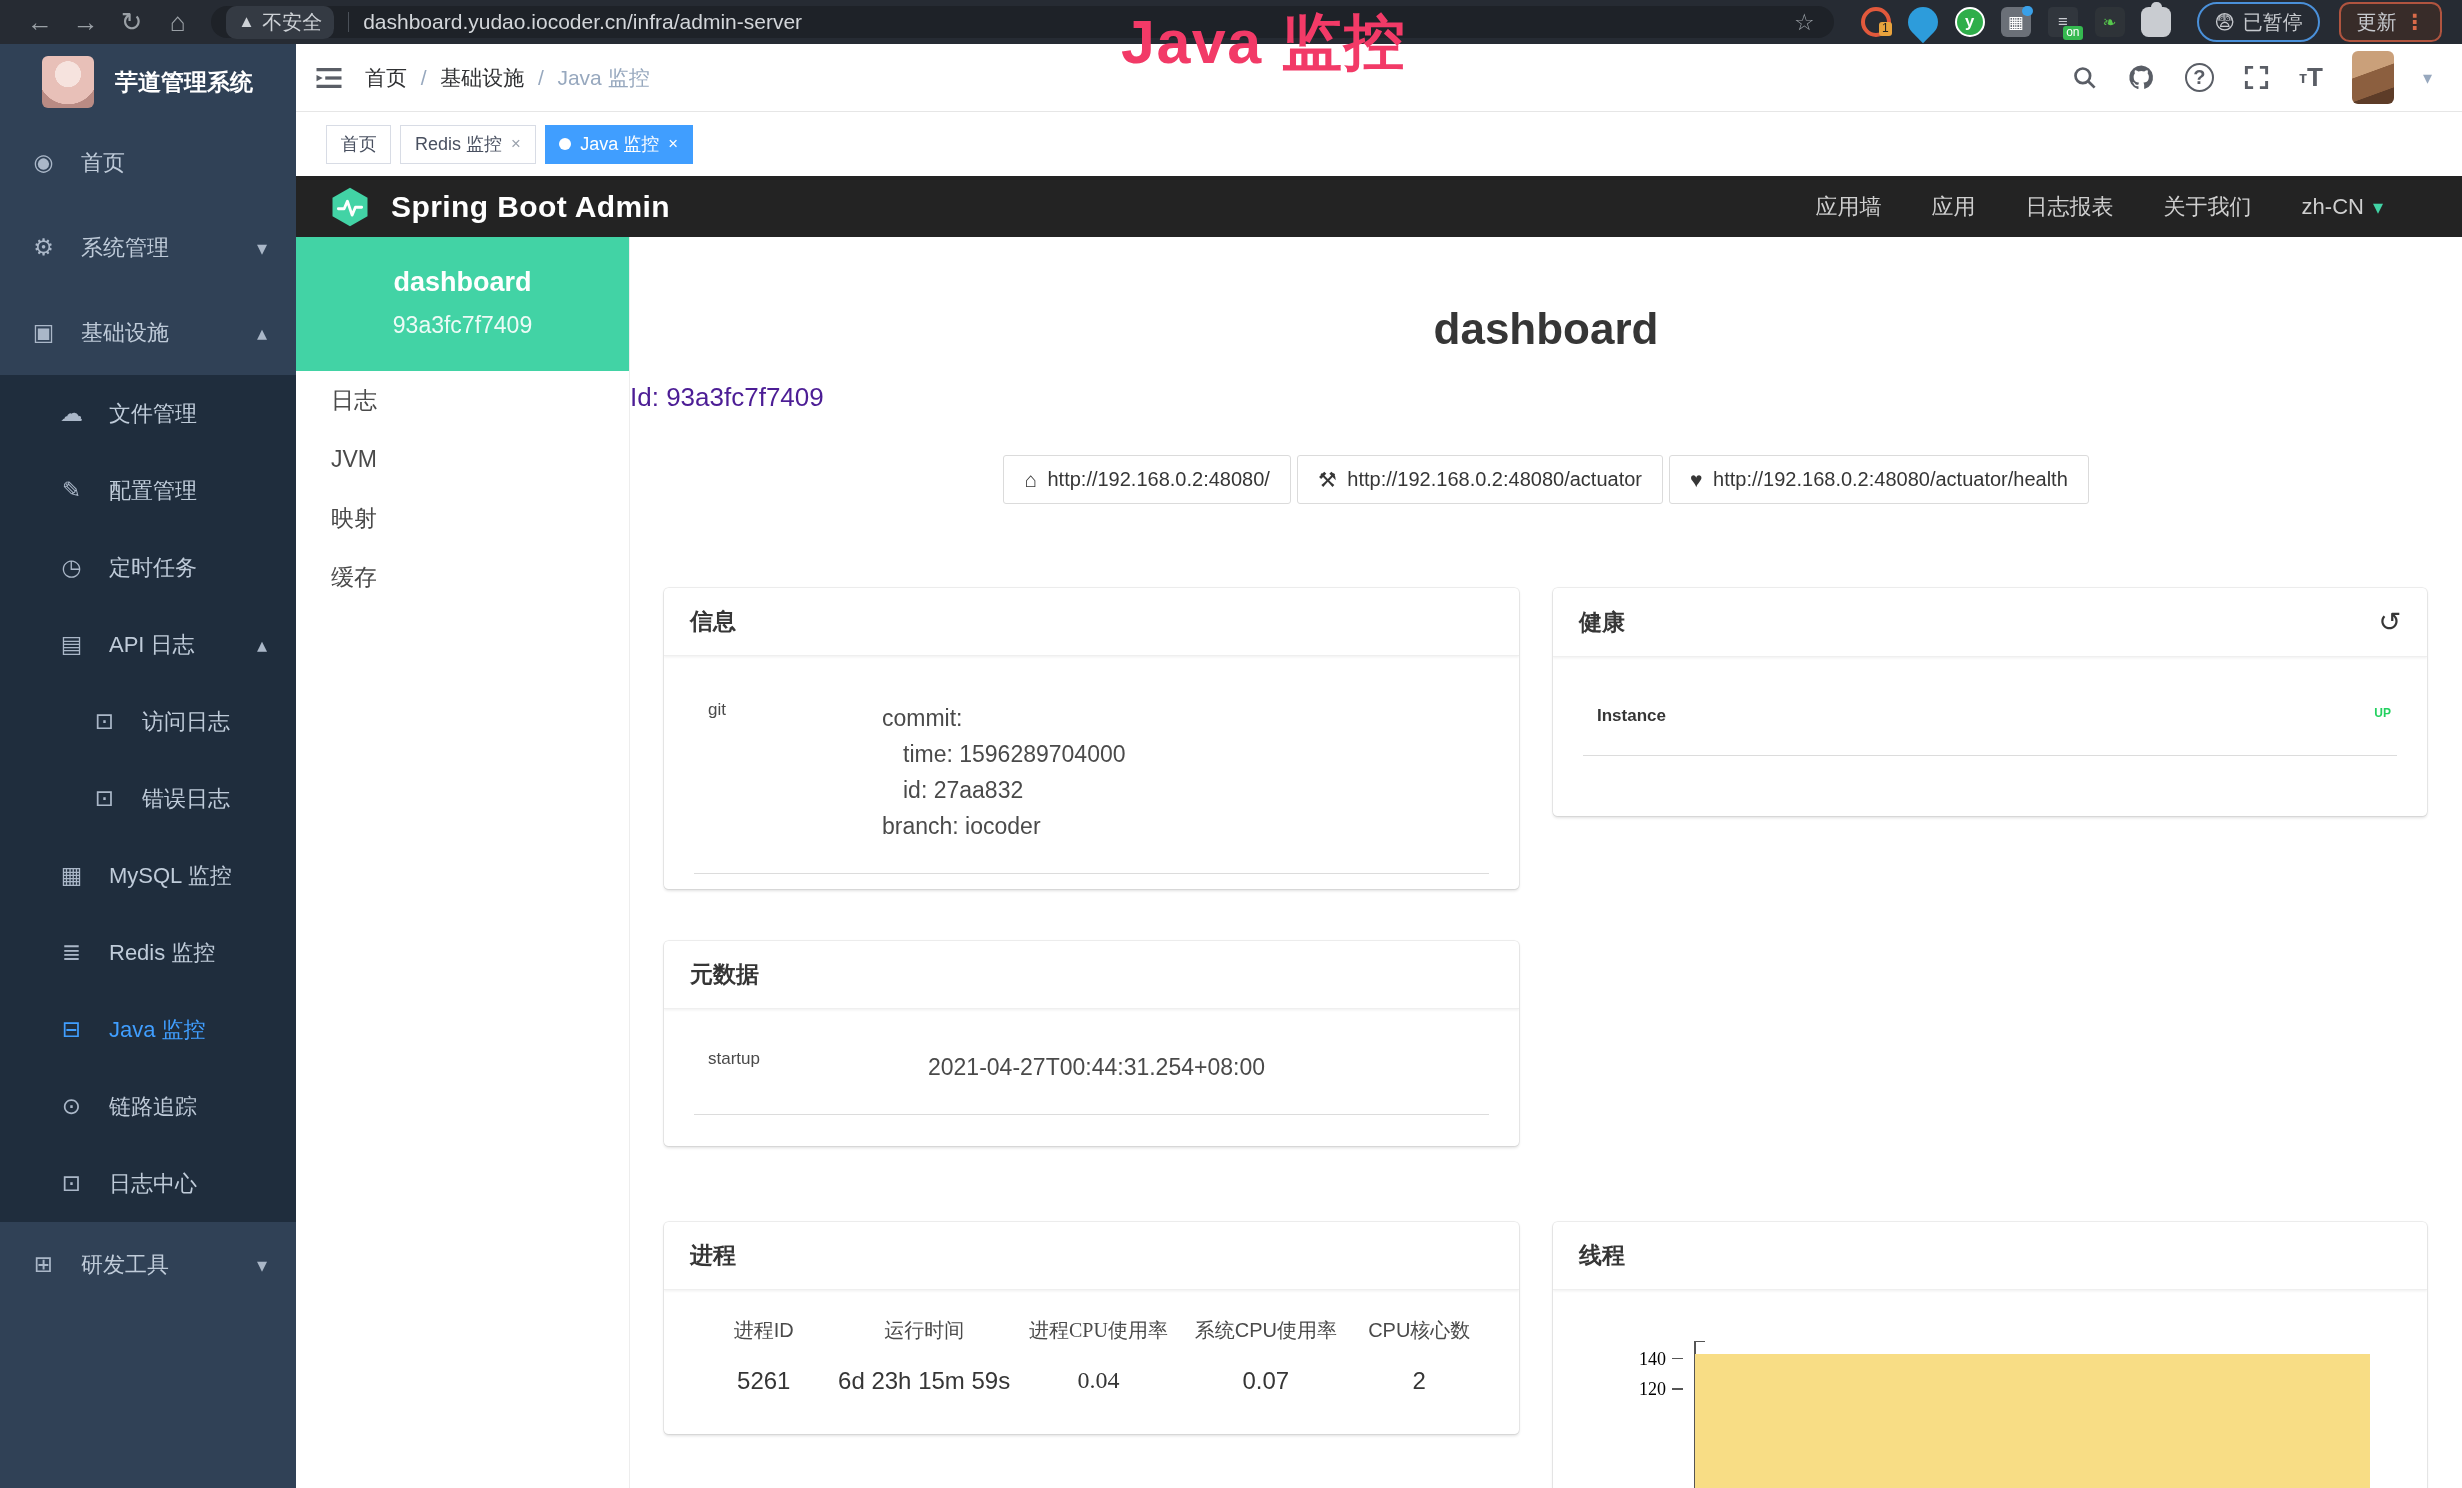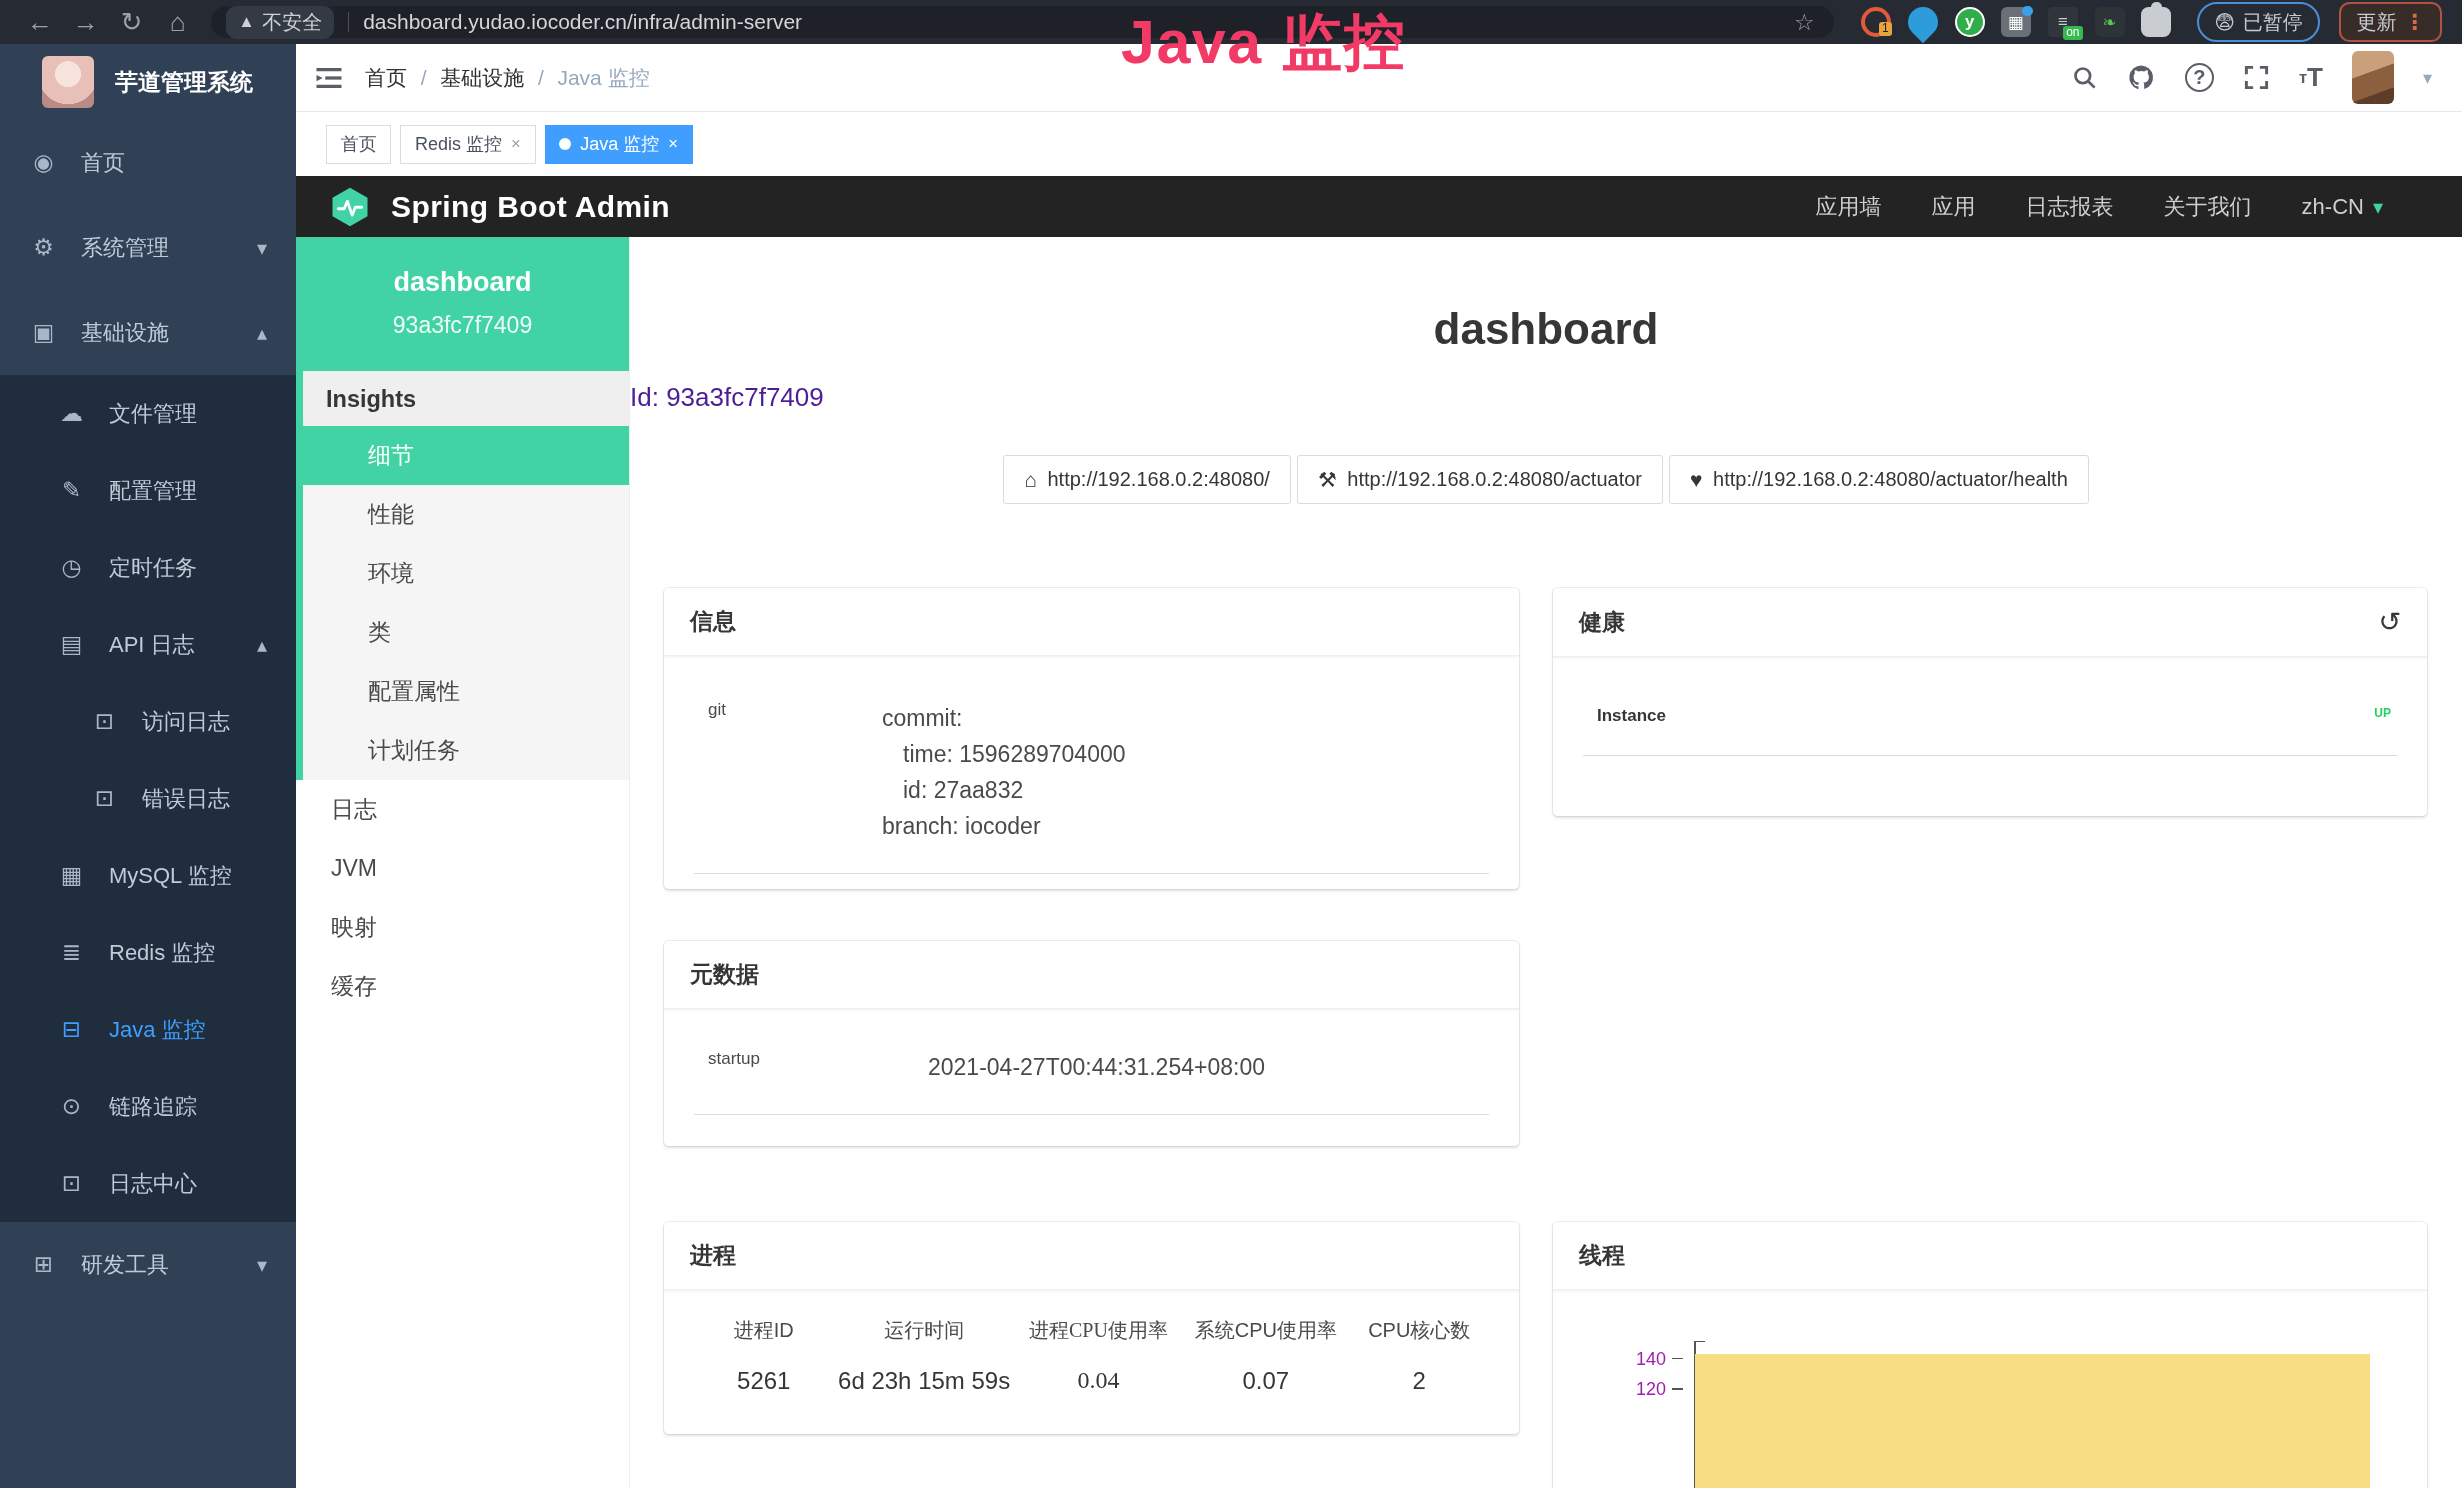--- a/index.html
+++ b/index.html
@@ -125,21 +125,21 @@
   .pcol-h { font-size:20px; color:#4a4a4a; }
   .pcol-v { font-size:24px; color:#363636; margin-top:23px; }
 
   .legend { display:flex; text-align:center; margin-top:4.6px; }
   .lg { flex:1; }
   .lg-label { font-size:20px; color:#4a4a4a; display:flex; align-items:center; justify-content:center; gap:4.6px; }
   .sw { width:15px; height:15px; display:inline-block; }
   .lg-val { font-size:24px; color:#363636; margin-top:20px; }
 
   .thread-chart { margin-top:26px; position:relative; height:197px; }
-  .ytick { position:absolute; left:0; width:83px; text-align:right; font-size:18px; color:#a21caf; line-height:18px; }
+  .ytick { position:absolute; left:0; width:83px; text-align:right; font-size:18px; color:#000000; line-height:18px;font-family:Liberation Serif, serif; }
   .ytick::after { content:""; position:absolute; right:-16.7px; top:8.3px; width:10.6px; height:1.5px; background:#555; }
   .yaxis { position:absolute; left:111px; top:4.6px; bottom:0; width:1.5px; background:#555; }
   .yaxis::before { content:""; position:absolute; top:0; left:0; width:10.6px; height:1.5px; background:#555; }
   .area { position:absolute; left:112px; right:27px; top:18px; bottom:-7.6px; }
 
   
   .annotation { position:absolute; left:1121px; top:1.5px; font-size:61px; font-weight:700; color:#f23a67; z-index:50; letter-spacing:1.5px; }
 </style>
 </head>
 <body>
@@ -332,29 +332,20 @@
       </div>
     </div>
 
     <div class="sba-body">
 
       <div class="insights-sidebar">
         <div class="inst-head">
           <div class="inst-name">dashboard</div>
           <div class="inst-id">93a3fc7f7409</div>
         </div>
-        <div class="insights-section">
-          <div class="insights-label">Insights</div>
-          <div class="ins-item active">细节</div>
-          <div class="ins-item">性能</div>
-          <div class="ins-item">环境</div>
-          <div class="ins-item">类</div>
-          <div class="ins-item">配置属性</div>
-          <div class="ins-item">计划任务</div>
-        </div>
         <div class="root-item">日志</div>
         <div class="root-item">JVM</div>
         <div class="root-item">映射</div>
         <div class="root-item">缓存</div>
       </div>
 
       <div class="content">
         <div class="page-title">dashboard</div>
         <div class="page-id">Id: 93a3fc7f7409</div>
         <div class="chips">

